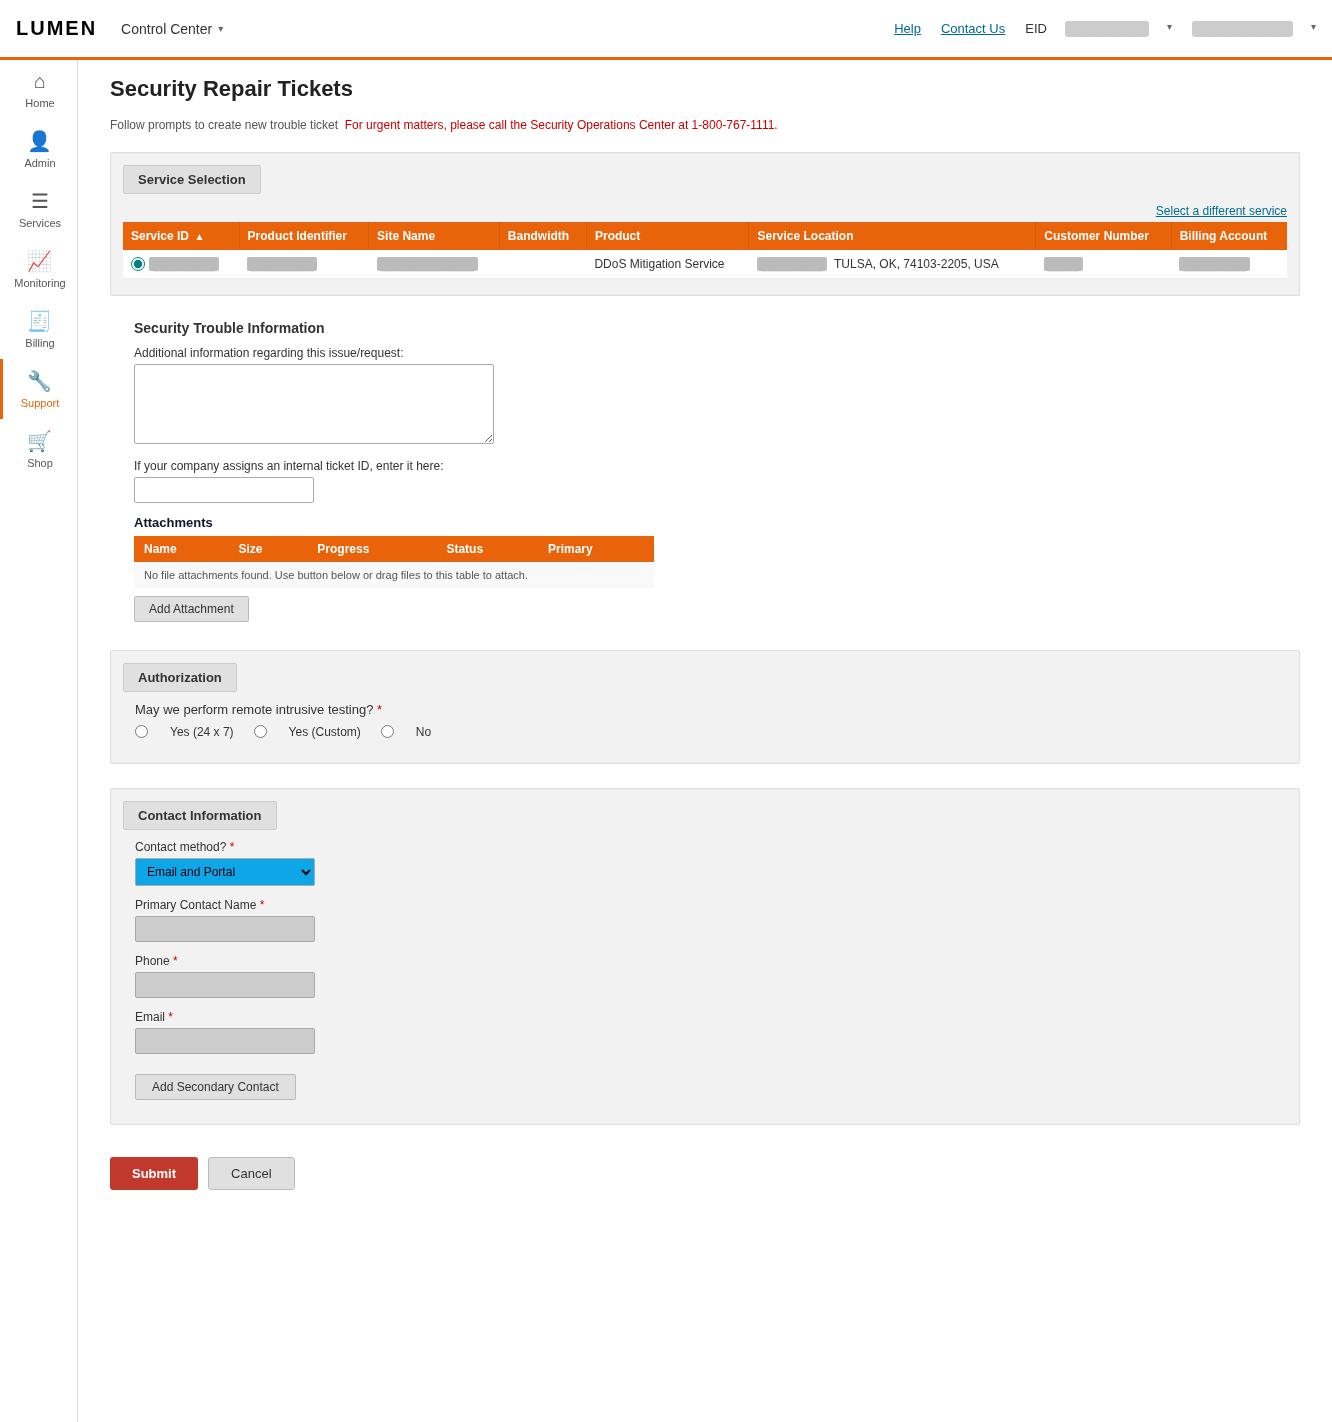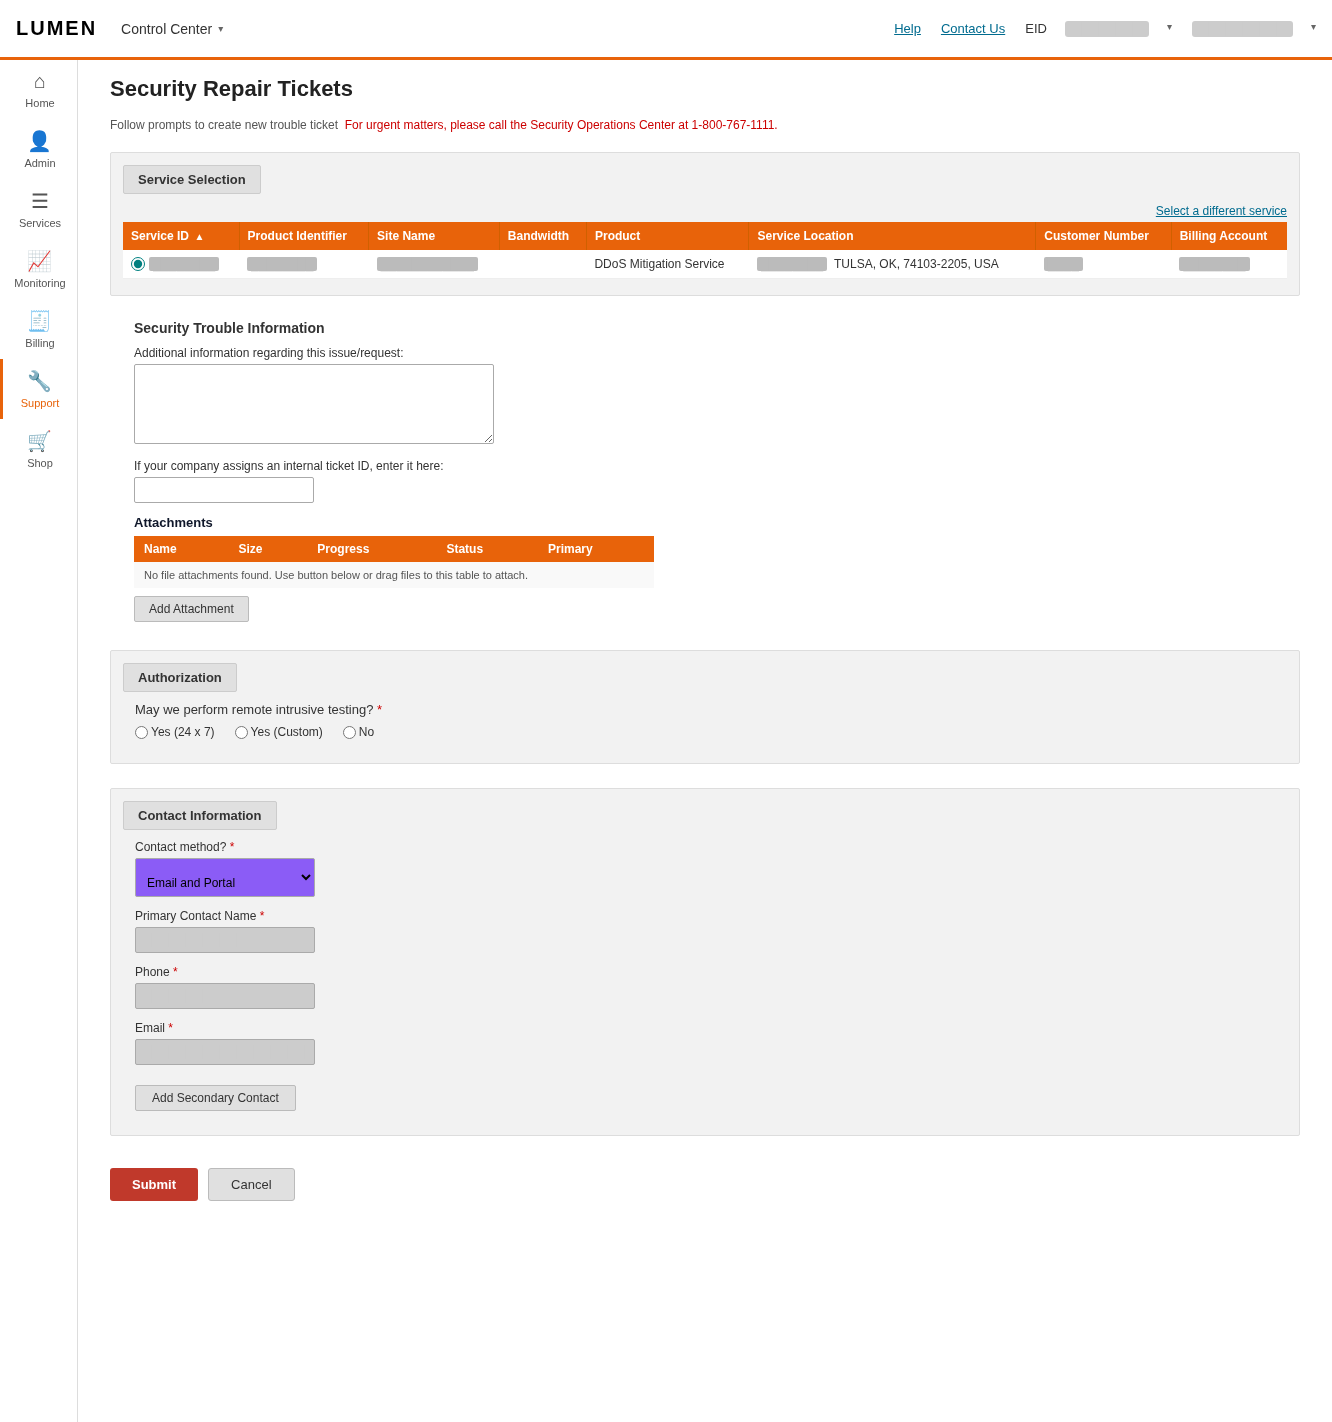--- a/index.html
+++ b/index.html
@@ -108,29 +108,29 @@
     .add-attach-btn {
       margin-top: 8px; background: #e0e0e0; border: 1px solid #bbb;
       padding: 5px 14px; font-size: 12px; cursor: pointer; border-radius: 2px; color: #333;
     }
 
     
     .auth-section { padding: 0 24px 8px; }
     .auth-section .question { font-size: 13px; margin-bottom: 8px; }
     .auth-section .question .req { color: #c00; }
     .radio-group { display: flex; gap: 20px; align-items: center; }
-    .radio-group label { display: flex; align-items: flex-end; gap: 3px; font-size: 12px; cursor: pointer; }
+    .radio-group label { display: flex; align-items: flex-start; gap: 22px; font-size: 12px; cursor: pointer; }
 
     
     .contact-section { padding: 0 24px 8px; }
     .contact-field { margin-bottom: 12px; }
     .contact-field .field-label { font-size: 12px; margin-bottom: 4px; }
     select {
-      padding: 16px 28px 5px 7px; border: 1px solid #aaa; border-radius: 2px;
-      font-size: 12px; background: #8b5cf6; appearance: auto; min-width: 180px;
+      padding: 5px 28px 5px 7px; border: 1px solid #aaa; border-radius: 2px;
+      font-size: 12px; background: #0ea5e9; appearance: auto; min-width: 180px;
     }
     .contact-field input[type="text"] { width: 180px; display: block; }
     .contact-field .blurred-input {
       background: #ccc; color: #ccc; border: 1px solid #aaa;
       border-radius: 2px; padding: 5px 7px; font-size: 12px; width: 180px;
     }
     .add-secondary-btn {
       background: #e0e0e0; border: 1px solid #bbb; padding: 5px 16px;
       font-size: 12px; cursor: pointer; border-radius: 2px; color: #333; margin-top: 8px;
     }

